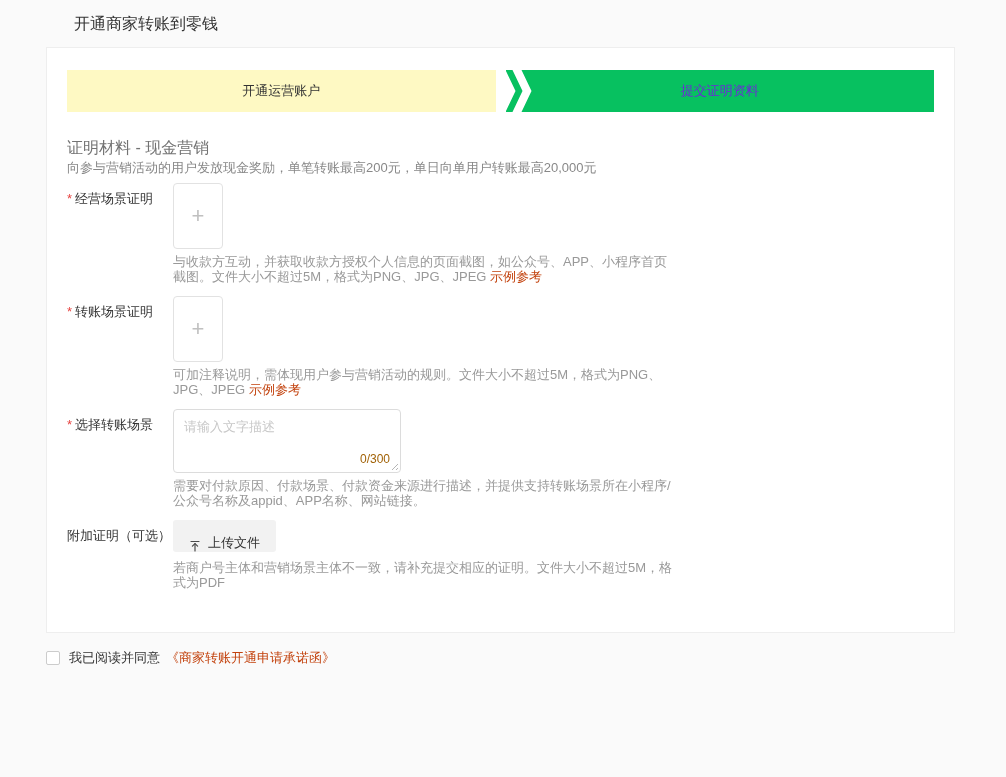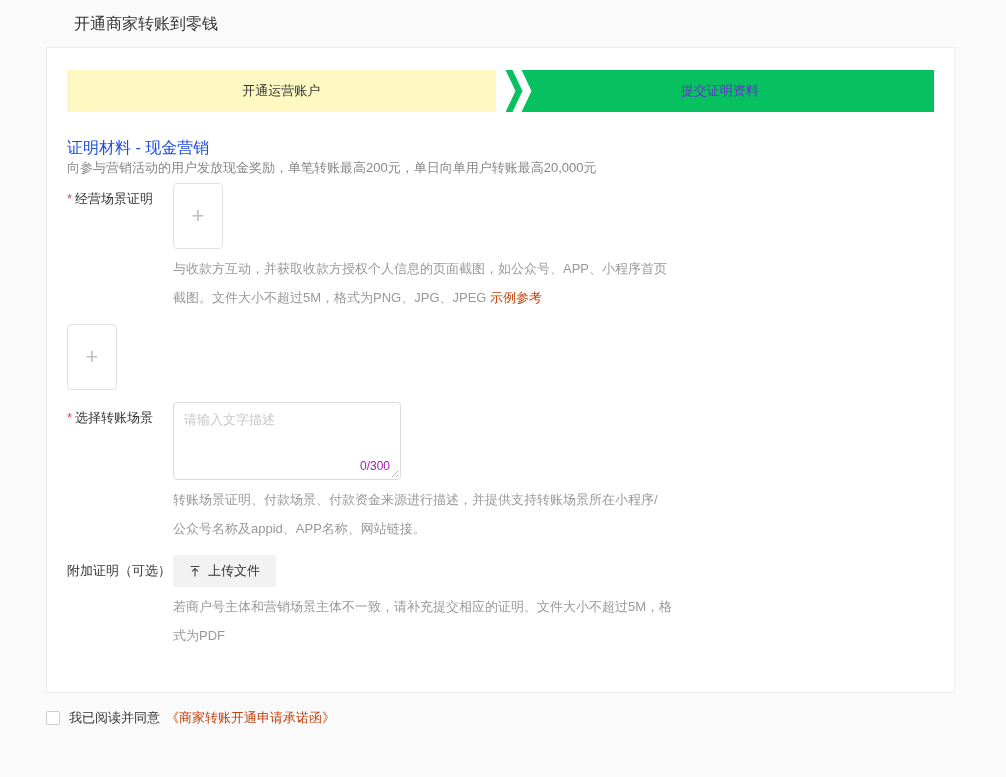--- a/index.html
+++ b/index.html
@@ -30,59 +30,59 @@
   .step.active::after {
     content:""; position:absolute; inset:0; background:#07c160;
     clip-path:polygon(16px 0, 100% 0, 100% 100%, 16px 100%, 26px 50%);
   }
   .step.active::before {
     content:""; position:absolute; left:0; top:0; bottom:0; width:18px; background:#07c160;
     clip-path:polygon(0 0, 7px 0, 17px 50%, 7px 100%, 0 100%, 10px 50%);
   }
   .step span { position:relative; z-index:1; }
   
-  .sec-title { font-size:16px; color:#1d4ed8; margin-top:26px; }
+  .sec-title { font-size:16px; color:#737373; margin-top:26px; }
   .sec-sub { font-size:13px; color:#888; }
   
   .form { margin-top:6px; }
   .row { display:flex; margin-bottom:12px; }
   .flabel { width:106px; flex:0 0 106px; padding-top:7px; color:#333; }
   .req { color:#e64340; margin-right:3px; }
   .fctrl { flex:1; }
   .upload-box {
     width:50px; height:66px; background:#fff;
     border:1px solid #e2e2e2; border-radius:4px;
     display:flex; align-items:center; justify-content:center;
     cursor:pointer;
   }
   .plus { font-size:22px; color:#c0c0c0; font-weight:300; line-height:1; }
   .fdesc {
-    margin-top:5px; color:#999; line-height:29px;
+    margin-top:5px; color:#999; line-height:15px;
     max-width:500px; white-space:pre-line;
   }
   .link { color:#c2410c; cursor:pointer; text-decoration:none; }
   .ta-wrap {
-    width:228px; height:78px; position:relative;
+    width:228px; height:64px; position:relative;
     border:1px solid #dcdcdc; border-radius:4px; background:#fff;
   }
   .ta-wrap textarea {
     width:100%; height:100%; border:none; outline:none; resize:none;
     background:transparent; padding:8px 10px;
     font-family:"Liberation Sans","DejaVu Sans",sans-serif;
     font-size:13px; color:#333;
   }
   .ta-wrap textarea::placeholder { color:#c8c8c8; }
-  .ta-counter { position:absolute; right:10px; bottom:6px; font-size:12px; color:#a21caf; }
+  .ta-counter { position:absolute; right:10px; bottom:6px; font-size:12px; color:#a16207; }
   .ta-grip {
     position:absolute; right:2px; bottom:2px; width:9px; height:9px;
     background:repeating-linear-gradient(135deg, transparent, transparent 2px, #b5b5b5 2px, #b5b5b5 3px);
     clip-path:polygon(100% 0, 0 100%, 100% 100%);
   }
   .upload-file-btn {
-    display:inline-flex; align-items:center; gap:7px;
+    display:inline-flex; align-items:flex-end; gap:7px;
     height:32px; padding:0 16px; background:#f2f2f2; border:none;
     border-radius:3px; font-size:13px; color:#333; cursor:pointer;
     font-family:"Liberation Sans","DejaVu Sans",sans-serif;
   }
   
   .agree-row { display:flex; align-items:center; margin:16px 0 0 46px; }
   .checkbox {
     width:14px; height:14px; border:1px solid #ccc; border-radius:2px;
     background:#fff; margin-right:9px; cursor:pointer;
   }
@@ -115,38 +115,43 @@
       <div class="fctrl">
         <div class="upload-box">
           <span class="plus">+</span>
         </div>
         <div class="fdesc"><span>与收款方互动，并获取收款方授权个人信息的页面截图，如公众号、APP、小程序首页
 截图。文件大小不超过5M，格式为PNG、JPG、JPEG</span> <a class="link">示例参考</a></div>
       </div>
     </div>
 
     <div class="row">
+      <div class="flabel">
+        <span class="req">*</span><span>转账场景证明</span>
+      </div>
       <div class="fctrl">
         <div class="upload-box">
           <span class="plus">+</span>
         </div>
+        <div class="fdesc"><span>可加注释说明，需体现用户参与营销活动的规则。文件大小不超过5M，格式为PNG、
+JPG、JPEG</span> <a class="link">示例参考</a></div>
       </div>
     </div>
 
     <div class="row">
       <div class="flabel">
         <span class="req">*</span><span>选择转账场景</span>
       </div>
       <div class="fctrl">
         <div class="ta-wrap">
           <textarea placeholder="请输入文字描述" style=""></textarea>
           <span class="ta-counter">0/300</span>
           <span class="ta-grip"></span>
         </div>
-        <div class="fdesc"><span>转账场景证明、付款场景、付款资金来源进行描述，并提供支持转账场景所在小程序/
+        <div class="fdesc"><span>需要对付款原因、付款场景、付款资金来源进行描述，并提供支持转账场景所在小程序/
 公众号名称及appid、APP名称、网站链接。</span></div>
       </div>
     </div>
 
     <div class="row">
       <div class="flabel">
         <span>附加证明（可选）</span>
       </div>
       <div class="fctrl">
         <button class="upload-file-btn">

